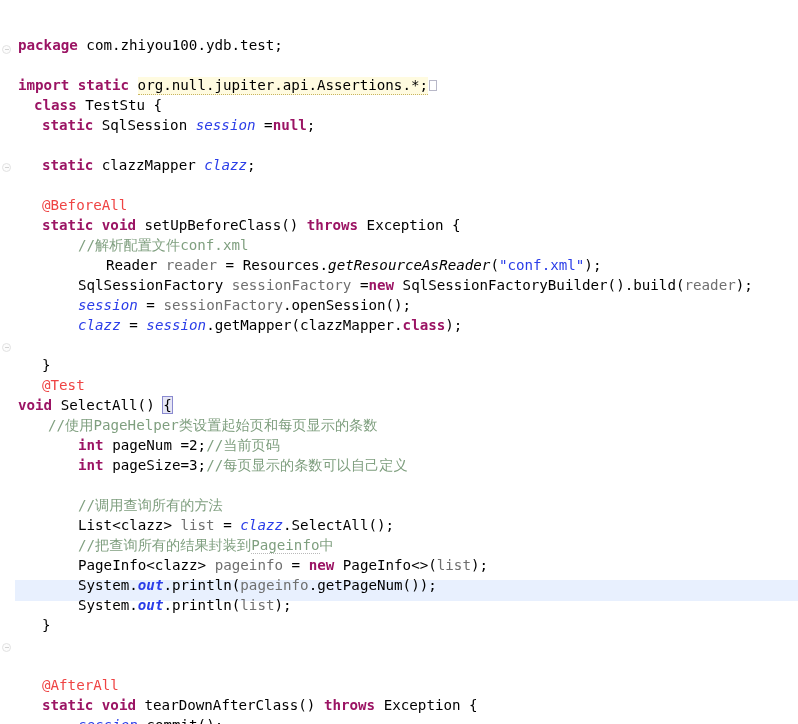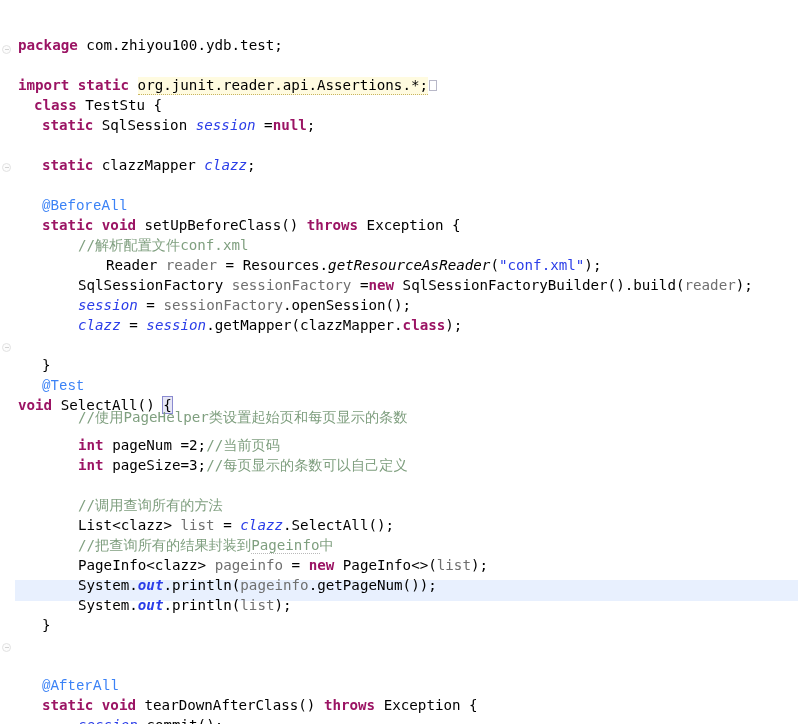--- a/index.html
+++ b/index.html
@@ -78,21 +78,21 @@
     width: 783px;
     height: 21px;
     background: #e8f0fe;
     z-index: 1;
   }
 
   
   .kw      { color: #9b1464; font-weight: bold; }  
   .cm      { color: #7f9f7f; }
   .str     { color: #2a3de8; }                      
-  .ann     { color: #3b82f6; font-family: Liberation Mono, monospace; }                      
+  .ann     { color: #ef4444; }                      
   .fld     { color: #2a3de8; font-style: italic; }  
   .fldb    { color: #2a3de8; font-style: italic; font-weight: bold; text-align: center; }
   .mth     { color: #000000; font-style: italic; }  
   .par     { color: #6f6f6f; }                      
   .num     { color: #000000; }
   .plain   { color: #000000; }
 
   
   .warn {
     background: #fffbe0;
@@ -130,21 +130,21 @@
     <div class="fold-marker" style="top:45px;"></div>
     <div class="fold-marker" style="top:163px;"></div>
     <div class="fold-marker" style="top:343px;"></div>
     <div class="fold-marker" style="top:643px;"></div>
   </div>
 
   <div id="code">
 
     <div class="line" style="top:0px;"><span class="kw">package</span><span class="plain"> com.zhiyou100.ydb.test;</span></div>
 
-    <div class="line" style="top:40px;"><span class="kw">import</span><span class="plain"> </span><span class="kw">static</span><span class="plain"> </span><span class="warn plain">org.junit.reader.api.Assertions.*;</span><span class="eol-box"></span></div>
+    <div class="line" style="top:40px;"><span class="kw">import</span><span class="plain"> </span><span class="kw">static</span><span class="plain"> </span><span class="warn plain">org.null.jupiter.api.Assertions.*;</span><span class="eol-box"></span></div>
 
     <div class="line" style="top:60px;padding-left:34px;"><span class="kw">class</span><span class="plain"> TestStu {</span></div>
 
     <div class="line" style="top:80px;padding-left:42px;"><span class="kw">static</span><span class="plain"> SqlSession </span><span class="fld">session</span><span class="plain"> =</span><span class="kw">null</span><span class="plain">;</span></div>
 
     <div class="line" style="top:120px;padding-left:42px;"><span class="kw">static</span><span class="plain"> clazzMapper </span><span class="fld">clazz</span><span class="plain">;</span></div>
 
     <div class="line" style="top:160px;padding-left:42px;"><span class="ann">@BeforeAll</span></div>
 
     <div class="line" style="top:180px;padding-left:42px;"><span class="kw">static</span><span class="plain"> </span><span class="kw">void</span><span class="plain"> setUpBeforeClass() </span><span class="kw">throws</span><span class="plain"> Exception {</span></div>
@@ -158,21 +158,21 @@
     <div class="line" style="top:260px;padding-left:78px;"><span class="fld">session</span><span class="plain"> = </span><span class="par">sessionFactory</span><span class="plain">.openSession();</span></div>
 
     <div class="line" style="top:280px;padding-left:78px;"><span class="fld">clazz</span><span class="plain"> = </span><span class="fld">session</span><span class="plain">.getMapper(clazzMapper.</span><span class="kw">class</span><span class="plain">);</span></div>
 
     <div class="line" style="top:320px;padding-left:42px;"><span class="plain">}</span></div>
 
     <div class="line" style="top:340px;padding-left:42px;"><span class="ann">@Test</span></div>
 
     <div class="line" style="top:360px;padding-left:18px;"><span class="kw">void</span><span class="plain"> SelectAll() </span><span class="brkt plain">{</span></div>
 
-    <div class="line" style="top:372px;padding-left:78px;"><span class="cm">//使用PageHelper类设置起始页和每页显示的条数</span></div>
+    <div class="line" style="top:380px;padding-left:48px;"><span class="cm">//使用PageHelper类设置起始页和每页显示的条数</span></div>
 
     <div class="line" style="top:400px;padding-left:78px;"><span class="kw">int</span><span class="plain"> pageNum =</span><span class="num">2</span><span class="plain">;</span><span class="cm">//当前页码</span></div>
 
     <div class="line" style="top:420px;padding-left:78px;"><span class="kw">int</span><span class="plain"> pageSize=</span><span class="num">3</span><span class="plain">;</span><span class="cm">//每页显示的条数可以自己定义</span></div>
 
 
     <div class="line" style="top:460px;padding-left:78px;"><span class="cm">//调用查询所有的方法</span></div>
 
     <div class="line" style="top:480px;padding-left:78px;"><span class="plain">List&lt;clazz&gt; </span><span class="par">list</span><span class="plain"> = </span><span class="fld">clazz</span><span class="plain">.SelectAll();</span></div>
 

